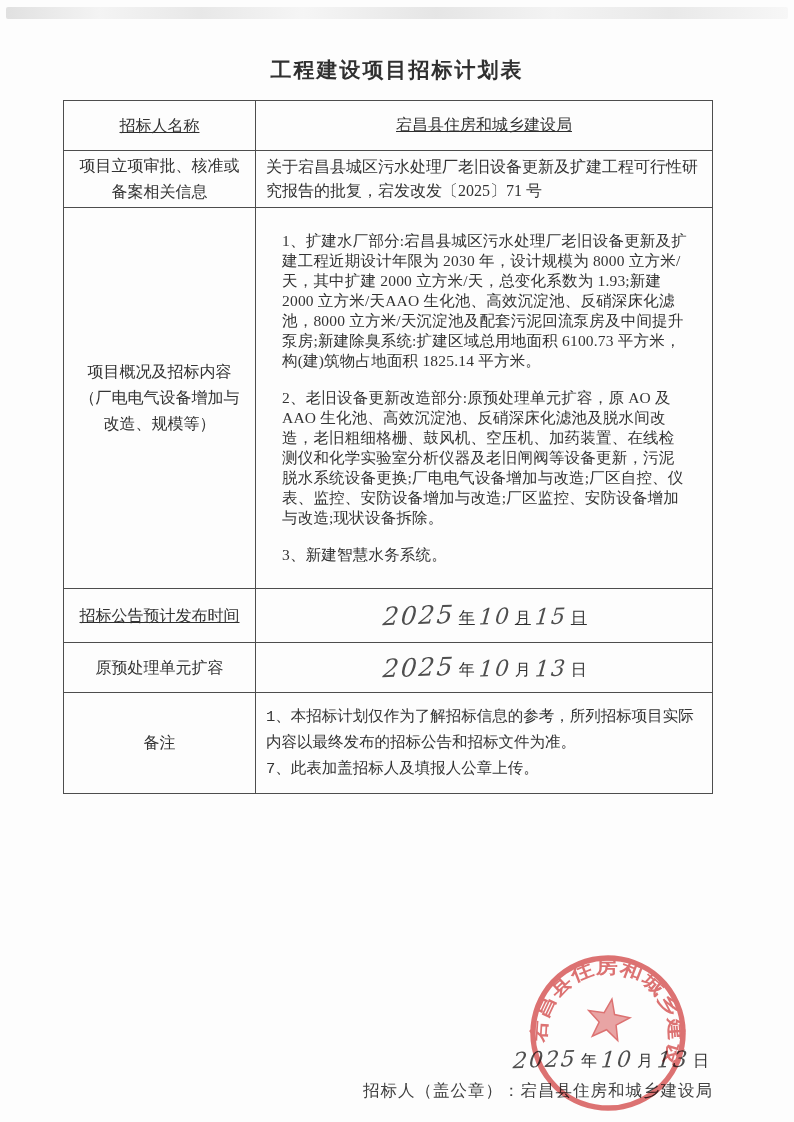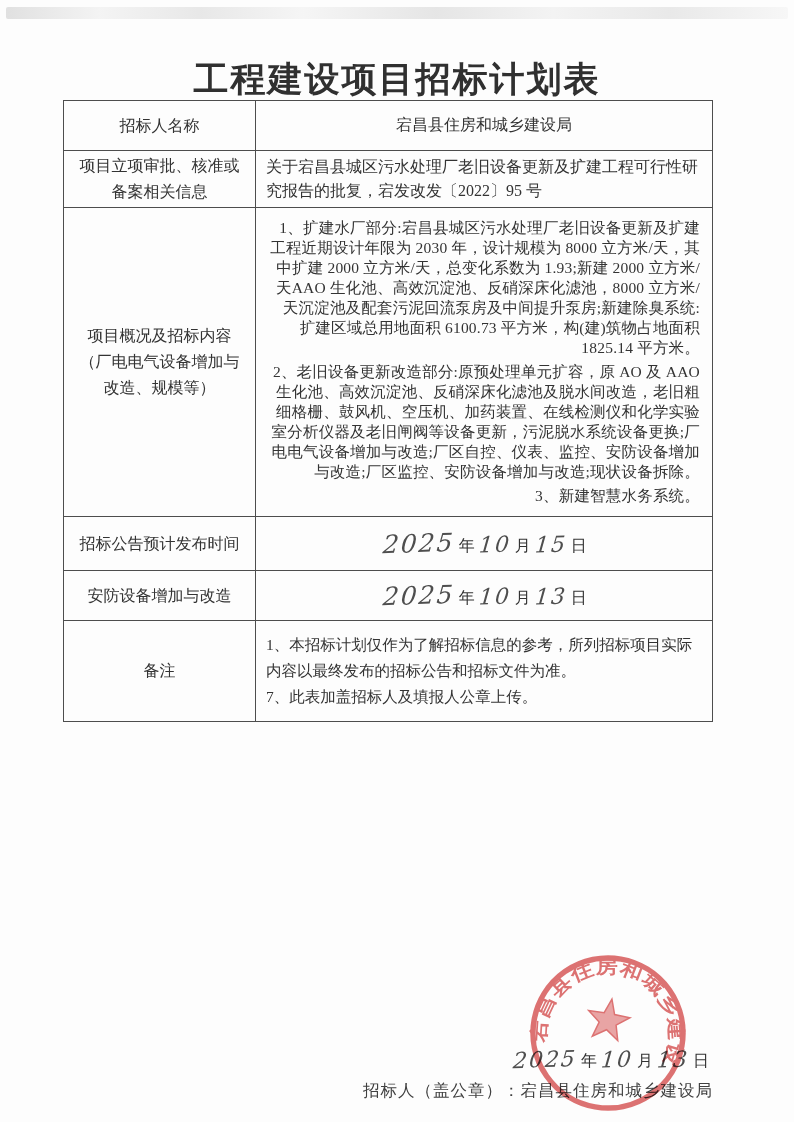--- a/index.html
+++ b/index.html
@@ -11,42 +11,42 @@
     overflow:hidden;
   }
   
   .scan-band{
     position:absolute;left:6px;top:7px;width:782px;height:12px;
     background:linear-gradient(90deg,#c9c9c9 0%,#ececec 12%,#d6d6d6 25%,#efefef 38%,#d2d2d2 55%,#ebebeb 70%,#d8d8d8 85%,#f2f2f2 100%);
     opacity:.55;border-radius:2px;
   }
   .doc-title{
     position:absolute;left:0;top:56px;width:794px;
-    text-align:center;font-size:35px;font-weight:600;letter-spacing:2px;color:#303030;
+    text-align:center;font-size:21px;font-weight:600;letter-spacing:2px;color:#303030;
   }
   table.form{
     position:absolute;left:63px;top:100px;width:649px;
     border-collapse:collapse;table-layout:fixed;
   }
   table.form td{
     border:1px solid #4d4d4d;
     vertical-align:middle;
     font-size:16px;
   }
   col.c-label{width:192px;}
   col.c-value{width:457px;}
   td.label{
     text-align:center;padding:2px 8px;line-height:26px;color:#333;
   }
   td.value{padding:2px 10px;color:#333;}
   td.value.center{text-align:center;}
   td.value.left{text-align:left;line-height:24px;}
   td.value.dense{line-height:20px;font-size:15.5px;padding:6px 8px 6px 9px;letter-spacing:.2px;}
-  td.value.dense p{margin:4px;text-align:right;}
-  td.value.notes{line-height:26px;font-size:15.5px;padding:0 10px;}
+  td.value.dense p{margin:17px;}
+  td.value.notes{line-height:26px;font-size:15.5px;padding:0 10px;font-family:Liberation Mono, monospace;}
   td.value.notes p{margin:0;}
   .hand{
     display:inline-block;
     font-family:"DejaVu Serif",serif;font-style:italic;
     font-size:25px;color:#4e4e4e;letter-spacing:2px;
     transform:rotate(-2deg) skewX(-7deg);
     margin:0 3px;line-height:1;position:relative;top:1px;
   }
   .hand.small{font-size:22px;}
   .unit{font-size:16px;color:#333;margin:0 1px;}
@@ -70,54 +70,54 @@
 
 <div class="doc-title">工程建设项目招标计划表</div>
 
 <table class="form">
   <colgroup>
       <col class="c-label">
       <col class="c-value">
     </colgroup>
 
   <tbody>
-      <tr style="height:50px;">
+      <tr style="height:50px;text-decoration:underline;">
     <td class="label">招标人名称</td>
     <td class="value center">宕昌县住房和城乡建设局</td>
   </tr>
 
 
 
   <tr style="height:53px;">
     <td class="label">项目立项审批、核准或备案相关信息</td>
-    <td class="value left">关于宕昌县城区污水处理厂老旧设备更新及扩建工程可行性研究报告的批复，宕发改发〔2022〕95 号</td>
+    <td class="value left">关于宕昌县城区污水处理厂老旧设备更新及扩建工程可行性研究报告的批复，宕发改发〔2025〕71 号</td>
   </tr>
 
   <tr style="height:295px;">
     <td class="label">项目概况及招标内容（厂电电气设备增加与改造、规模等）</td>
     <td class="value left dense">
       <p>1、扩建水厂部分:宕昌县城区污水处理厂老旧设备更新及扩建工程近期设计年限为 2030 年，设计规模为 8000 立方米/天，其中扩建 2000 立方米/天，总变化系数为 1.93;新建 2000 立方米/天AAO 生化池、高效沉淀池、反硝深床化滤池，8000 立方米/天沉淀池及配套污泥回流泵房及中间提升泵房;新建除臭系统:扩建区域总用地面积 6100.73 平方米，构(建)筑物占地面积 1825.14 平方米。</p>
       <p>2、老旧设备更新改造部分:原预处理单元扩容，原 AO 及 AAO 生化池、高效沉淀池、反硝深床化滤池及脱水间改造，老旧粗细格栅、鼓风机、空压机、加药装置、在线检测仪和化学实验室分析仪器及老旧闸阀等设备更新，污泥脱水系统设备更换;厂电电气设备增加与改造;厂区自控、仪表、监控、安防设备增加与改造;厂区监控、安防设备增加与改造;现状设备拆除。</p>
       <p>3、新建智慧水务系统。</p>
     </td>
   </tr>
 
 
 
 
 
-  <tr style="height:54px;">
+  <tr style="height:54px;text-decoration:underline;">
     <td class="label">招标公告预计发布时间</td>
     <td class="value center">
       <span class="hand">2025</span><span class="unit">年</span><span class="hand small">10</span><span class="unit">月</span><span class="hand small">15</span><span class="unit">日</span>
     </td>
   </tr>
 
   <tr style="height:50px;">
-    <td class="label">安防设备增加与改造</td>
+    <td class="label">原预处理单元扩容</td>
     <td class="value center">
       <span class="hand">2025</span><span class="unit">年</span><span class="hand small">10</span><span class="unit">月</span><span class="hand small">13</span><span class="unit">日</span>
     </td>
   </tr>
 
   <tr style="height:101px;">
     <td class="label">备注</td>
     <td class="value left notes">
       <p>1、本招标计划仅作为了解招标信息的参考，所列招标项目实际内容以最终发布的招标公告和招标文件为准。</p>
       <p>7、此表加盖招标人及填报人公章上传。</p>

